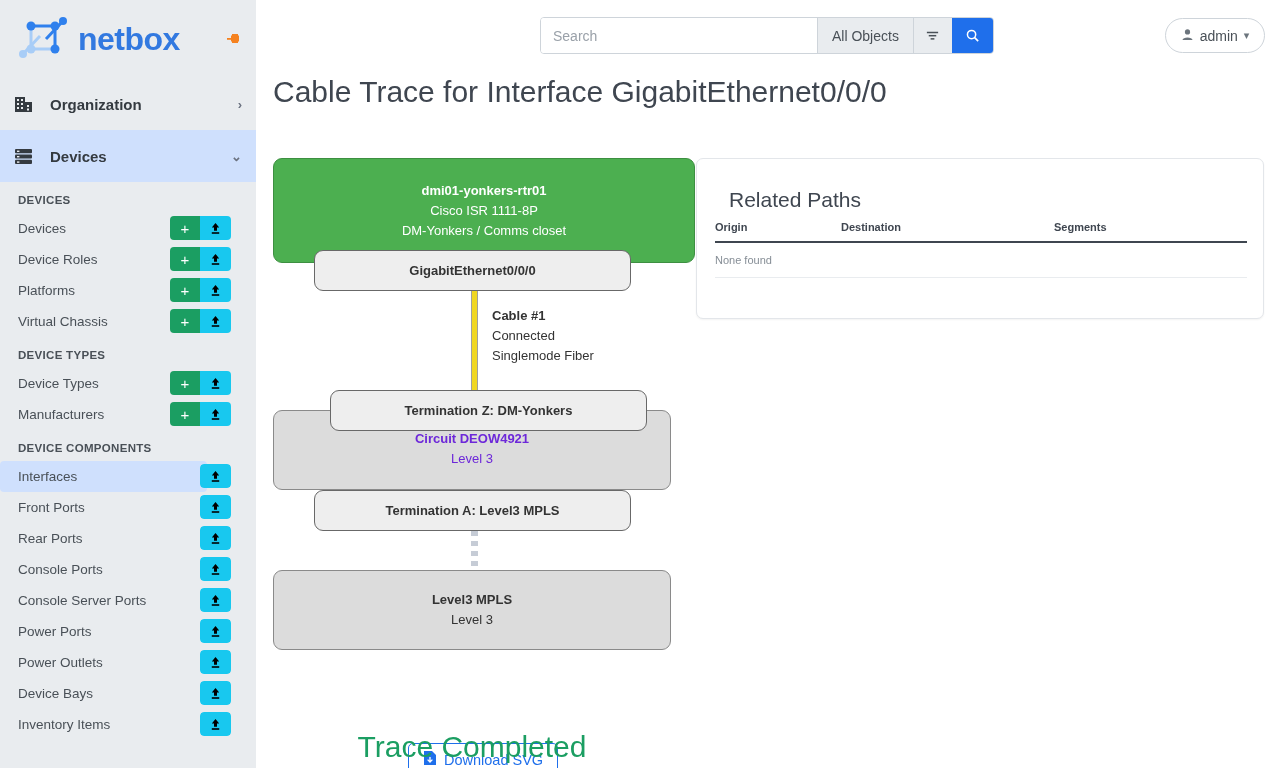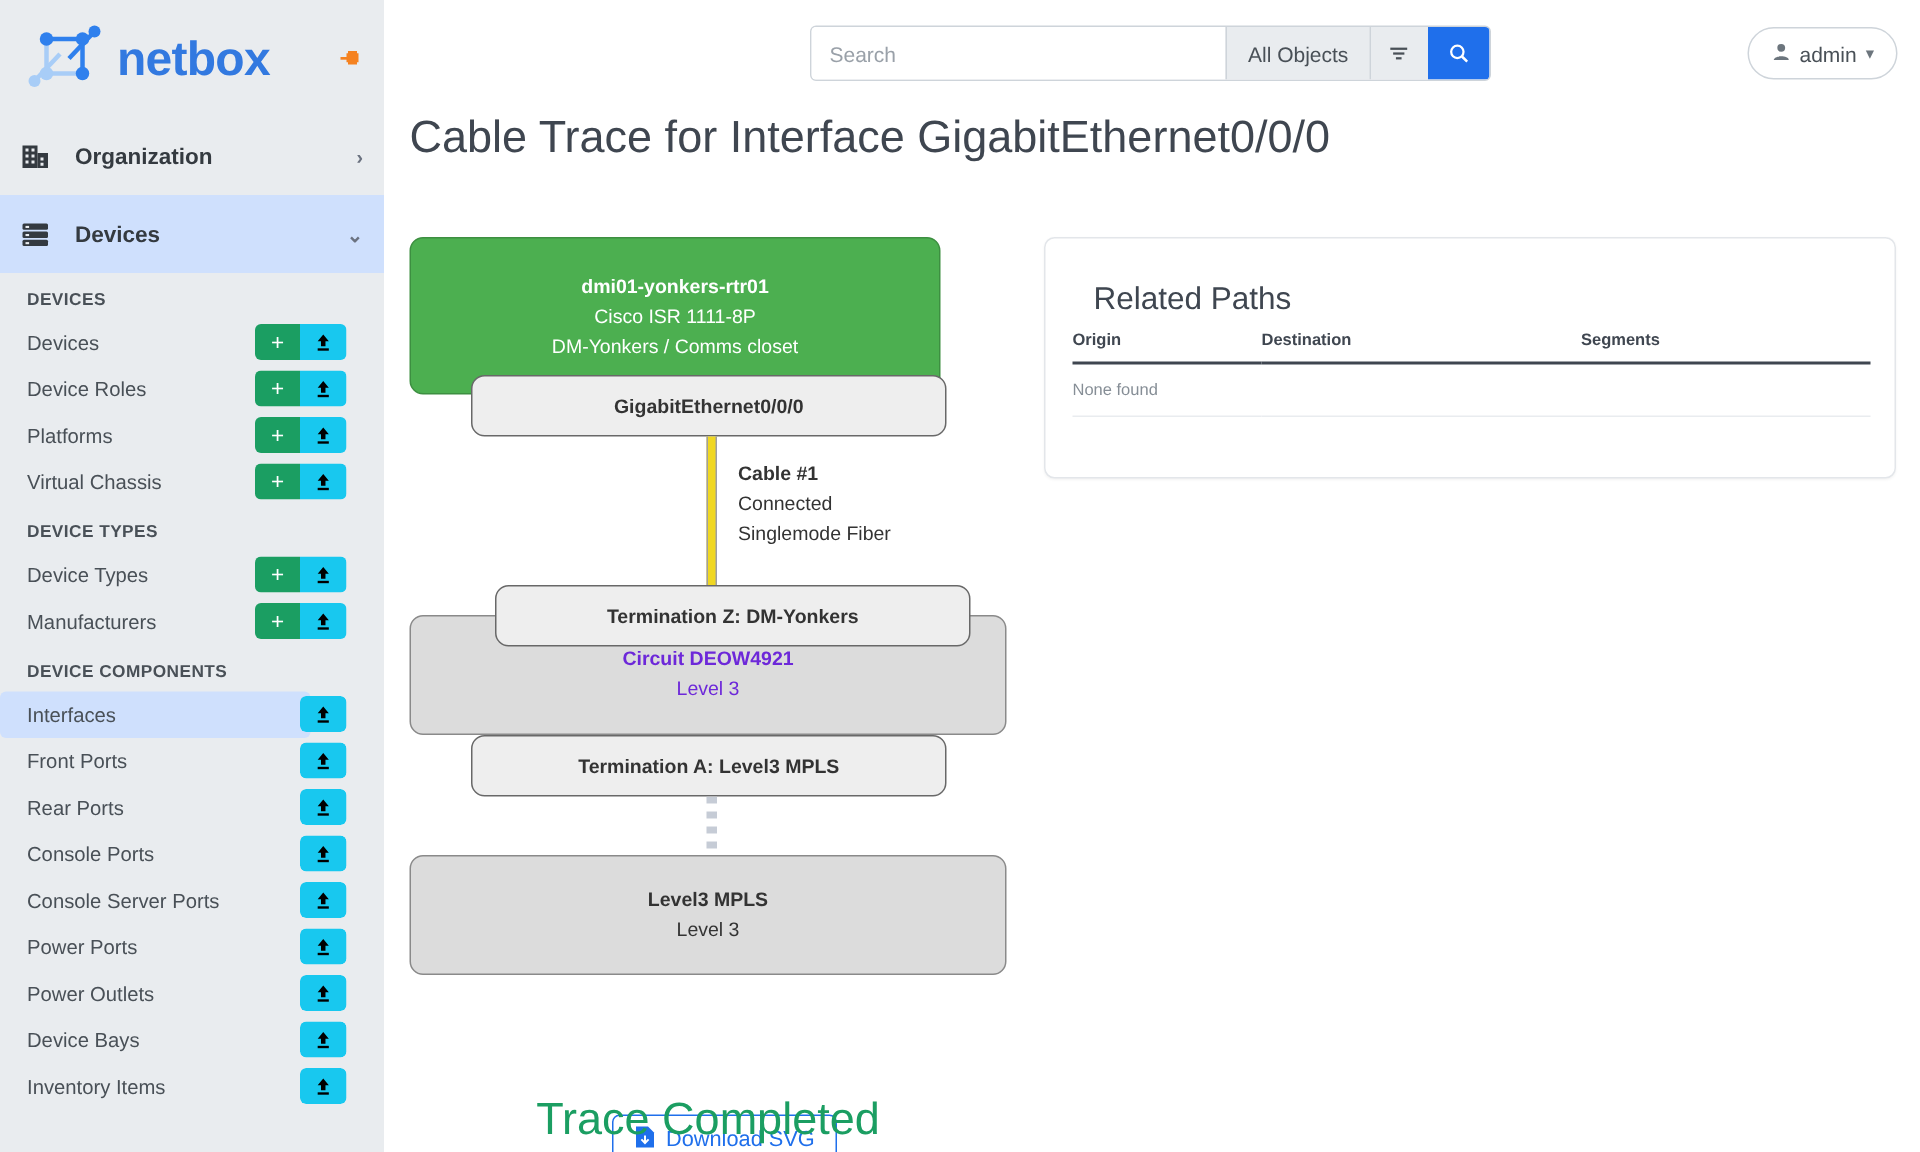--- a/index.html
+++ b/index.html
@@ -142,21 +142,21 @@
     border: 1px solid #686868;
     border-radius: 9px;
     display: flex; flex-direction: column;
     align-items: center; justify-content: center;
     text-align: center;
   }
   .node .n-title { font-weight: bold; font-size: 13px; line-height: 20px; }
   .node .n-sub   { font-size: 13px; line-height: 20px; }
 
   .node-device {
-    left: 0; top: 0; width: 354px; height: 105px;
+    left: 0; top: 0; width: 422px; height: 105px;
     background: #4CAF50; border-color: #3d8f41; color: #ffffff;
   }
   .node-term {
     background: #eeeeee; color: #333;
     border-color: #686868;
   }
   .node-iface { left: 41px; top: 92px; width: 317px; height: 41px; }
   .node-termz { left: 57px; top: 232px; width: 317px; height: 41px; }
   .node-terma { left: 41px; top: 332px; width: 317px; height: 41px; }
   .node-circuit {

